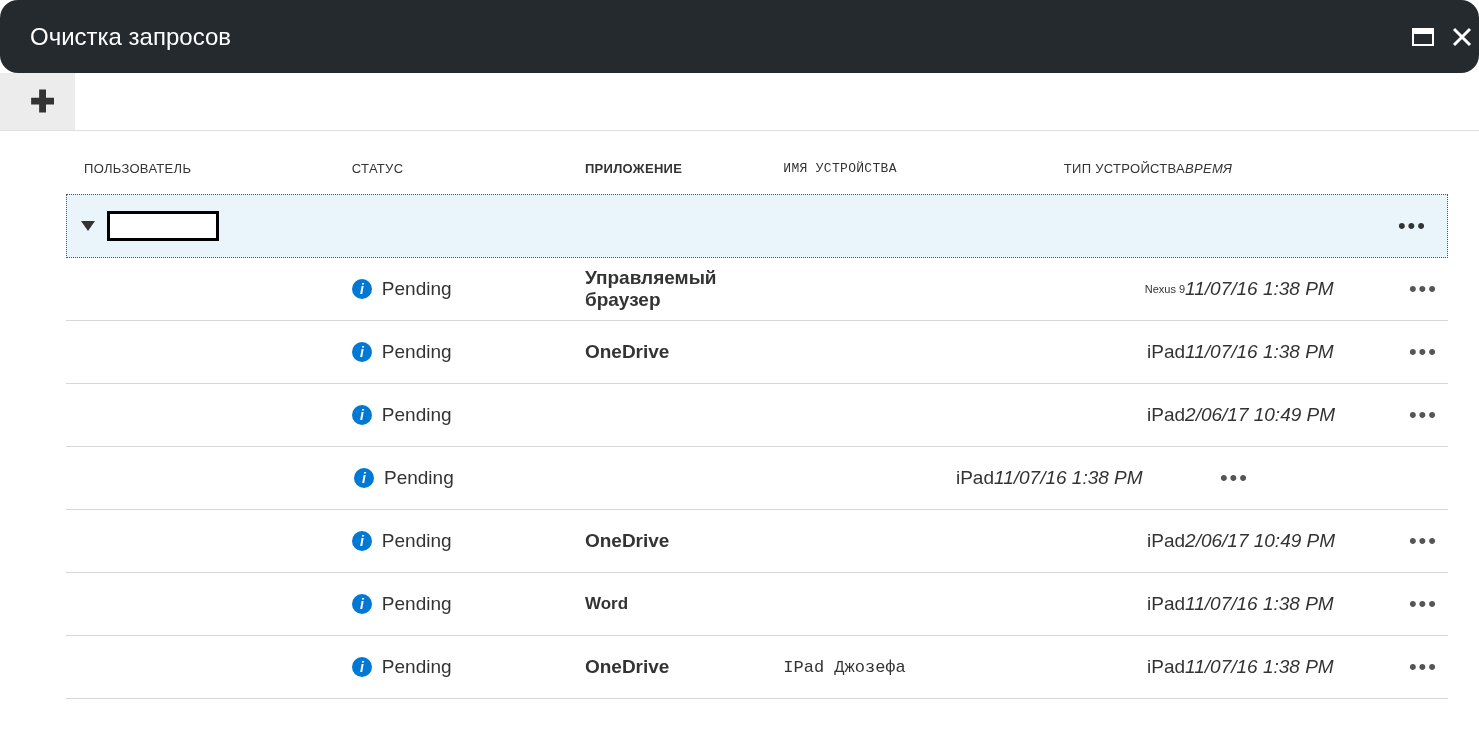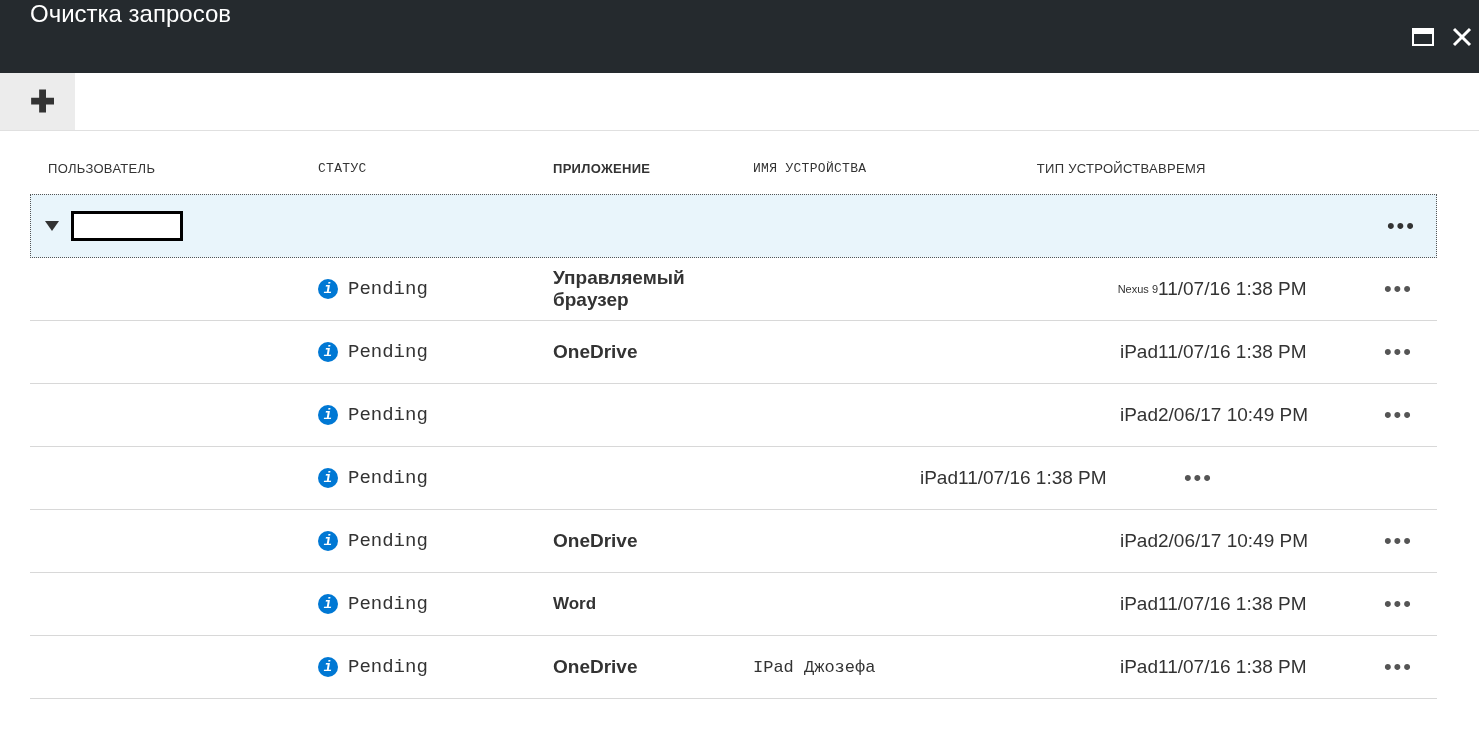--- a/index.html
+++ b/index.html
@@ -6,22 +6,24 @@
     body {
       font-family: "Segoe UI", Arial, sans-serif;
       background: #fff;
       color: #333;
       width: 1479px;
     }
     .header {
       background: #252a2e;
       height: 73px;
       display: flex;
+      align-items: center;
       justify-content: space-between;
       padding: 0 7px 0 30px;
+      border-radius: 18px;
     }
     .header-title {
       color: #fff;
       font-size: 24px;
       font-weight: 400;
     }
     .header-icons {
       display: flex;
       gap: 18px;
       align-items: center;
@@ -44,35 +46,36 @@
       color: #333;
       cursor: pointer;
       border: none;
     }
     .btn-new .plus {
       font-weight: 700;
       font-size: 30px;
       line-height: 1;
     }
     .content {
-      padding: 30px 42px 0 30px;
+      padding: 30px 31px 0 30px;
+      margin-left: 36px;
     }
     .col-headers {
       display: flex;
       padding: 0 10px 18px 18px;
       font-size: 13px;
       color: #333;
       letter-spacing: 0.3px;
     }
     .col-user   { width: 270px; }
-    .col-status { width: 235px; font-family: Liberation Mono, monospace; }
+    .col-status { width: 235px; }
     .col-app    { width: 200px; font-weight: bold; }
     .col-device { width: 205px; font-family: Liberation Mono, monospace; }
     .col-type   { width: 200px; text-align: right; }
-    .col-time   { width: 205px; }
+    .col-time   { width: 205px; font-style: italic; }
     .col-more   { width: 50px; text-align: right; }
     .group-row {
       border: 1px dotted #555;
       background: #e9f5fb;
       height: 64px;
       display: flex;
       align-items: center;
       padding: 0 14px;
       position: relative;
     }

